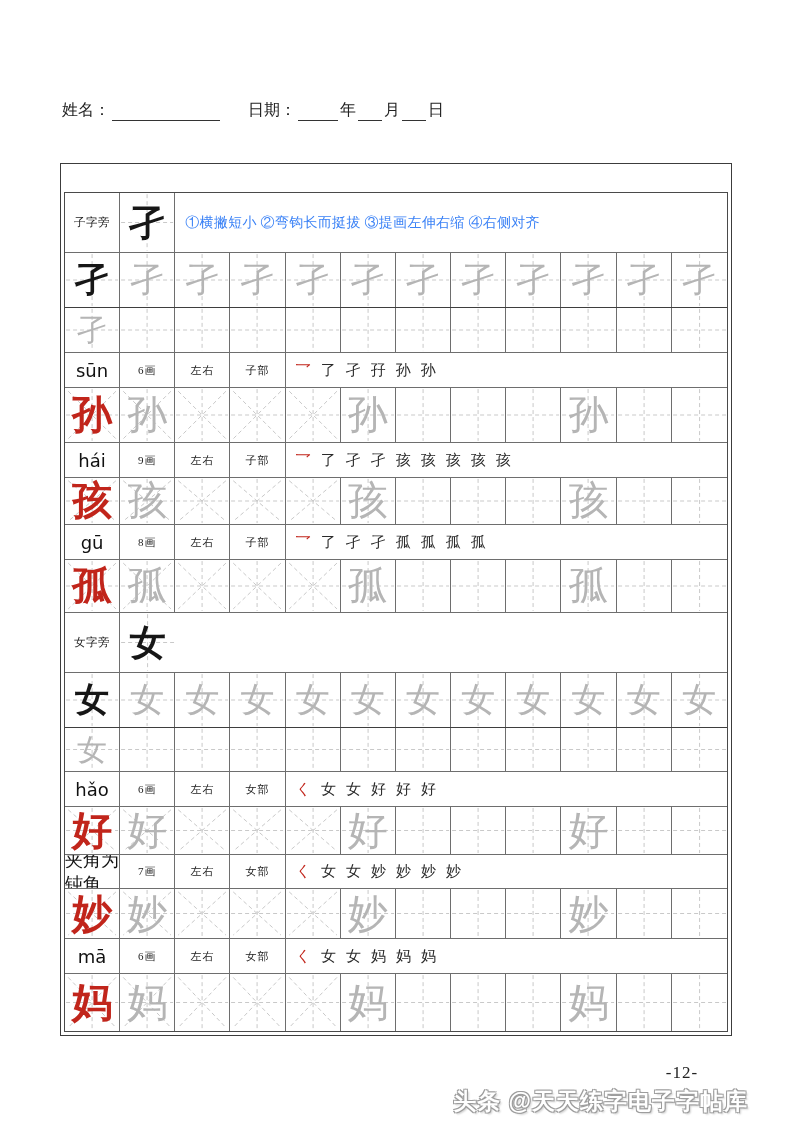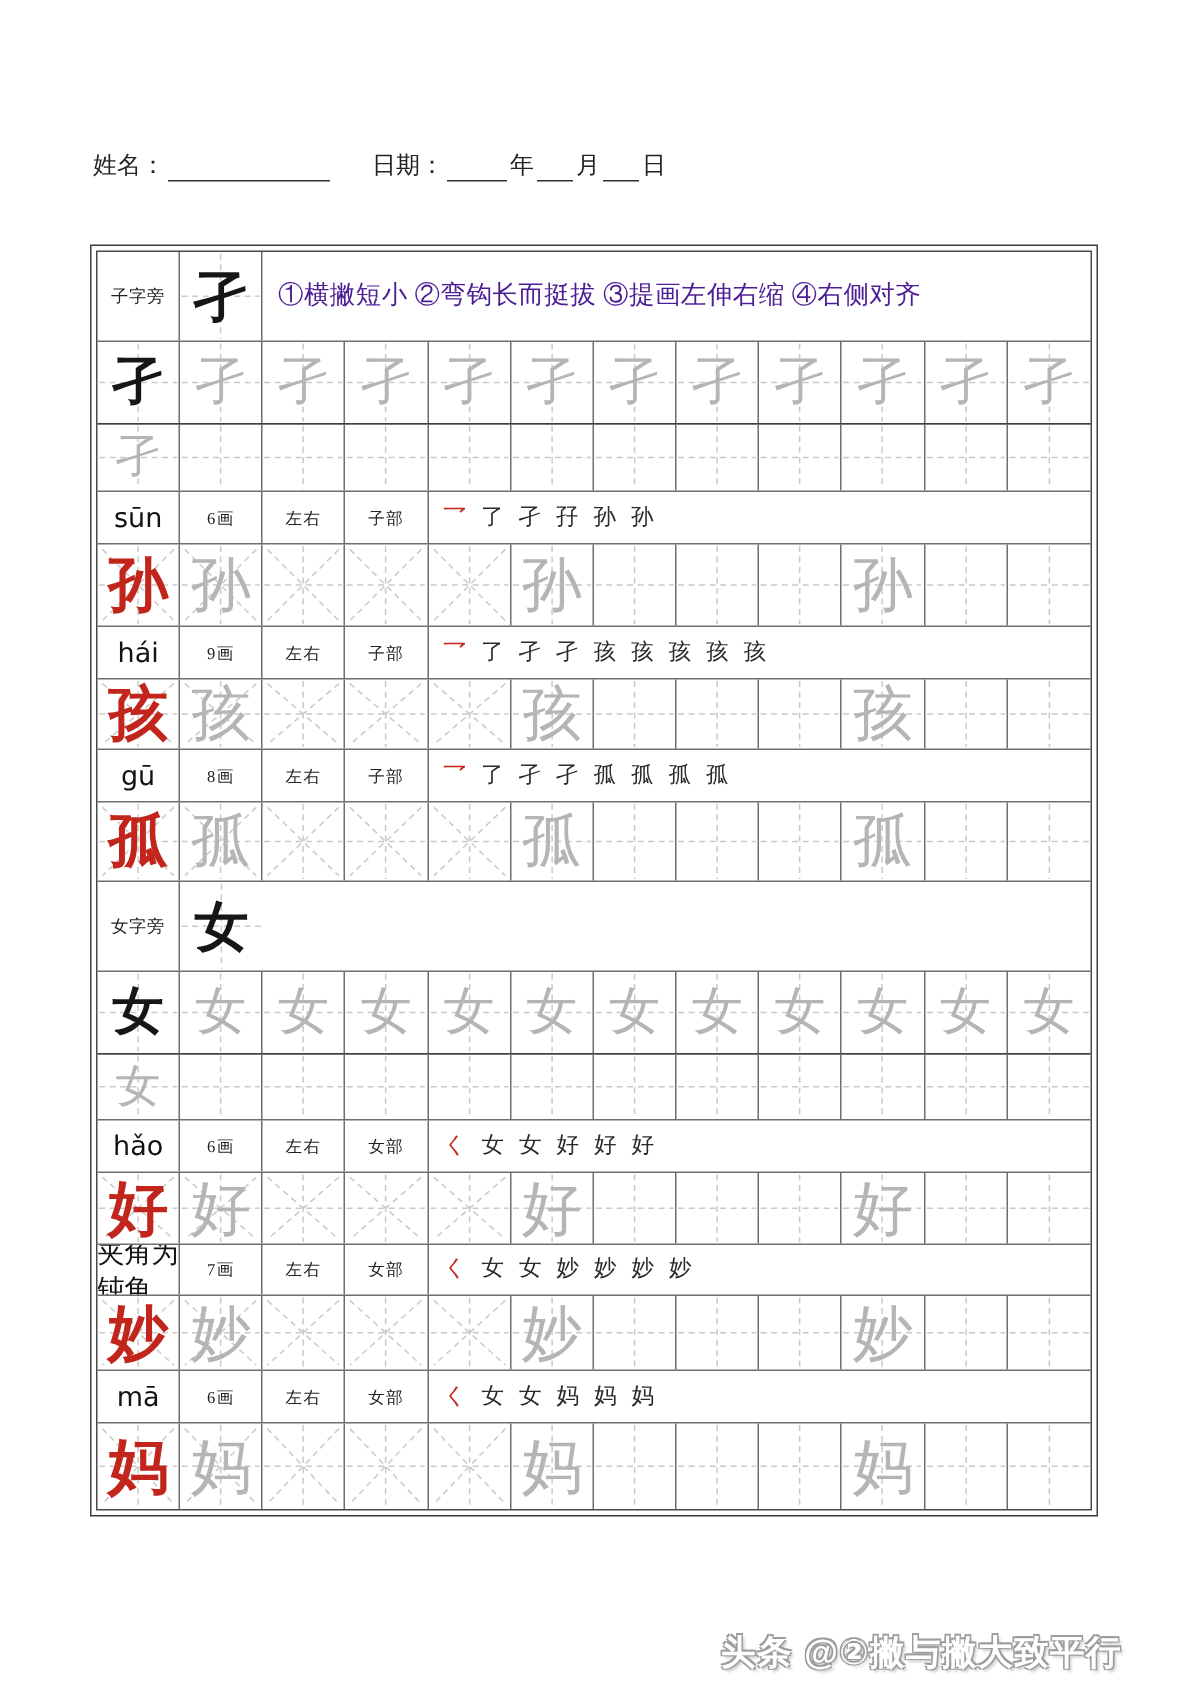--- a/index.html
+++ b/index.html
@@ -29,21 +29,21 @@
   .blank.name{width:108px;}
   .blank.year{width:40px;}
   .blank.md{width:24px;}
   .gap{display:inline-block;width:26px;}
   
   .frame{
     position:absolute;left:60px;top:163px;width:672px;
     border:1.5px solid #3c3c3c;padding:3px;box-sizing:border-box;
   }
   .wtable{
-    border:1.5px solid #4a4a4a;box-sizing:border-box;
+    border:1.5px solid #4a4a4a;box-sizing:border-box;margin-top:25px;
   }
   .wrow{display:flex;box-sizing:border-box;border-bottom:1px solid #6e6e6e;}
   .wrow:last-child{border-bottom:none;}
   .wrow.thicktop{border-top:1.5px solid #3e3e3e;margin-top:-1px;}
   .wcell{
     position:relative;box-sizing:border-box;
     border-right:1px solid #6e6e6e;
     display:flex;align-items:center;justify-content:center;
     overflow:hidden;
   }
@@ -52,21 +52,21 @@
   .char{
     position:relative;z-index:2;line-height:1;
     font-family:"Liberation Serif","DejaVu Serif",serif;
   }
   .char.black{color:#161616;font-weight:bold;}
   .char.gray{color:#b5b5b5;}
   .char.red{color:#c1251b;font-weight:bold;}
   .label-cell{font-size:11.5px;color:#222;letter-spacing:0.5px;}
   .instr-cell{
     justify-content:flex-start;align-items:center;
-    font-size:17px;color:#4c1d95;padding:2px 10px;line-height:1.55;
+    font-size:14px;color:#3b82f6;padding:2px 10px;line-height:1.55;
     letter-spacing:0.3px;
   }
   .pinyin{
     font-family:"DejaVu Sans","Liberation Sans",sans-serif;
     font-size:18px;color:#111;position:relative;z-index:2;
   }
   .info-small{font-size:11px;color:#222;letter-spacing:1px;}
   .steps-cell{justify-content:flex-start;padding-left:10px;}
   .step{
     font-size:15px;line-height:1;margin-right:10px;color:#2a2a2a;
@@ -1074,15 +1074,16 @@
           <div class="wcell" style="flex: 0 0 8.33333%;">
             <svg class="guides">
               <line x1="50%" y1="2%" x2="50%" y2="98%" stroke="#c9c9c9" stroke-width="1" stroke-dasharray="4 3"></line>
               <line x1="2%" y1="50%" x2="98%" y2="50%" stroke="#c9c9c9" stroke-width="1" stroke-dasharray="4 3"></line>
             </svg>
           </div>
         </div>
       </div>
   </div>
 
-  <div class="watermark">头条 @②撇与撇大致平行</div>
+  <div class="pagenum">-12-</div>
+  <div class="watermark">头条 @天天练字电子字帖库</div>
 
 </div>
 
 </body></html>

